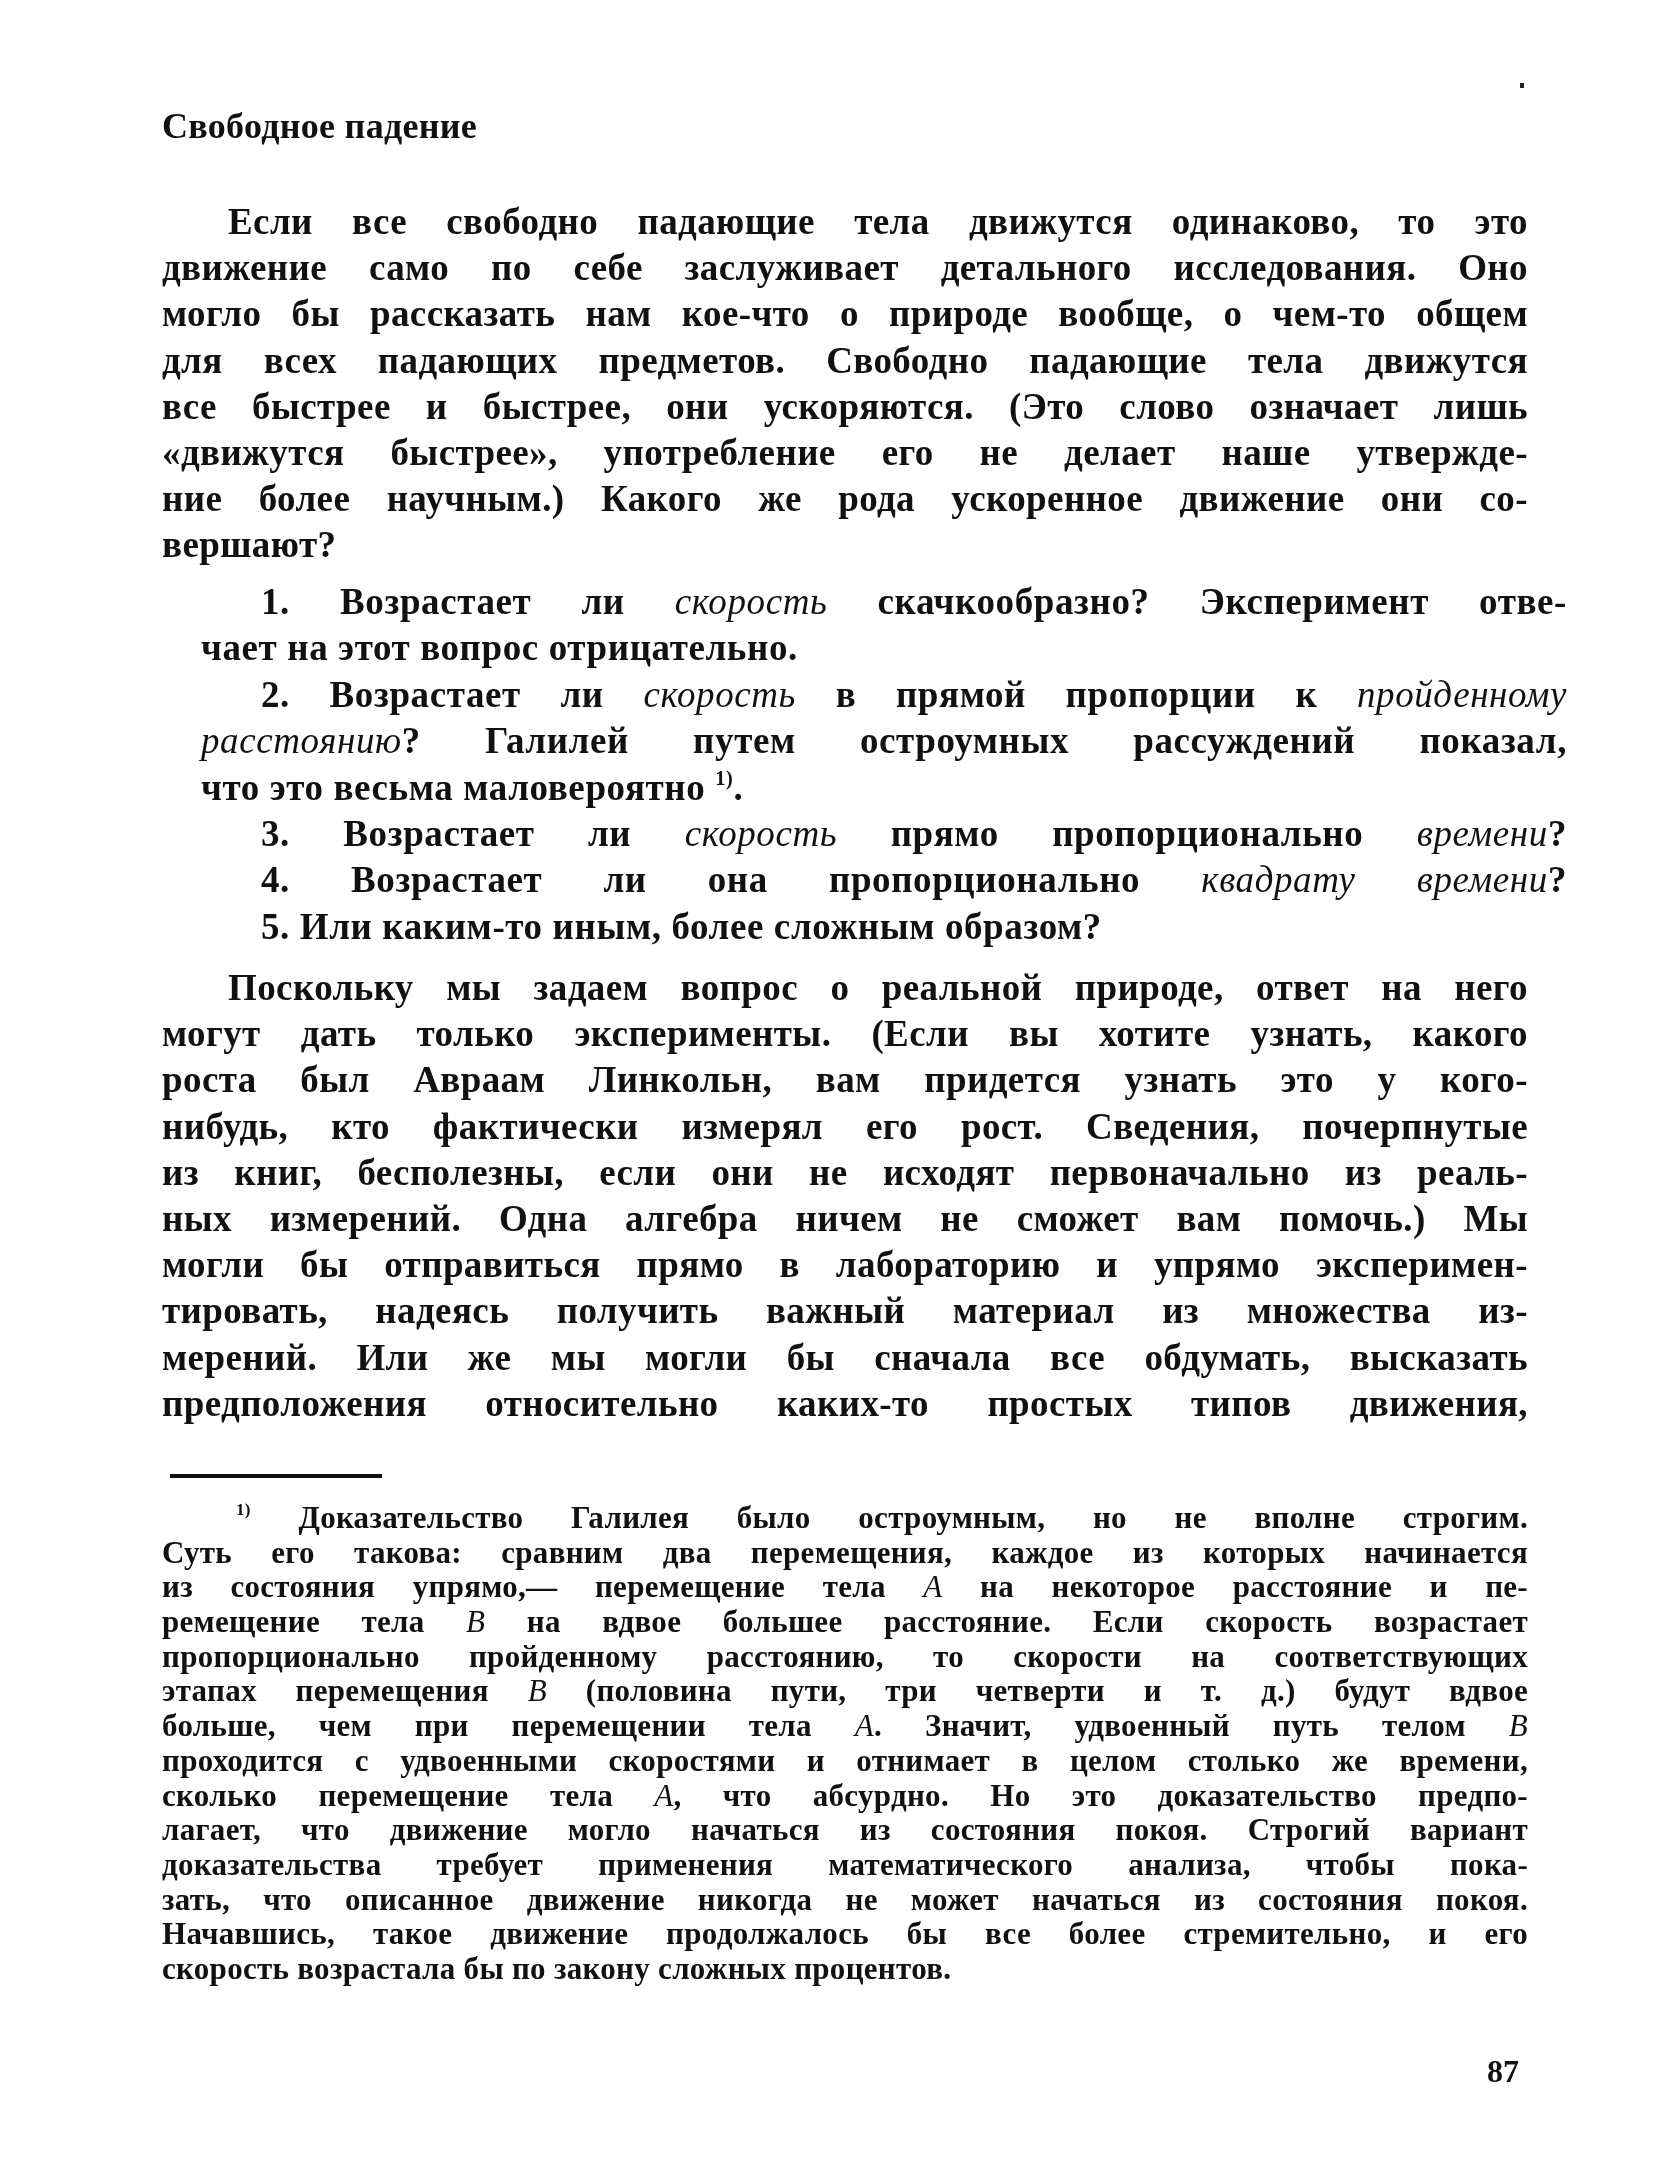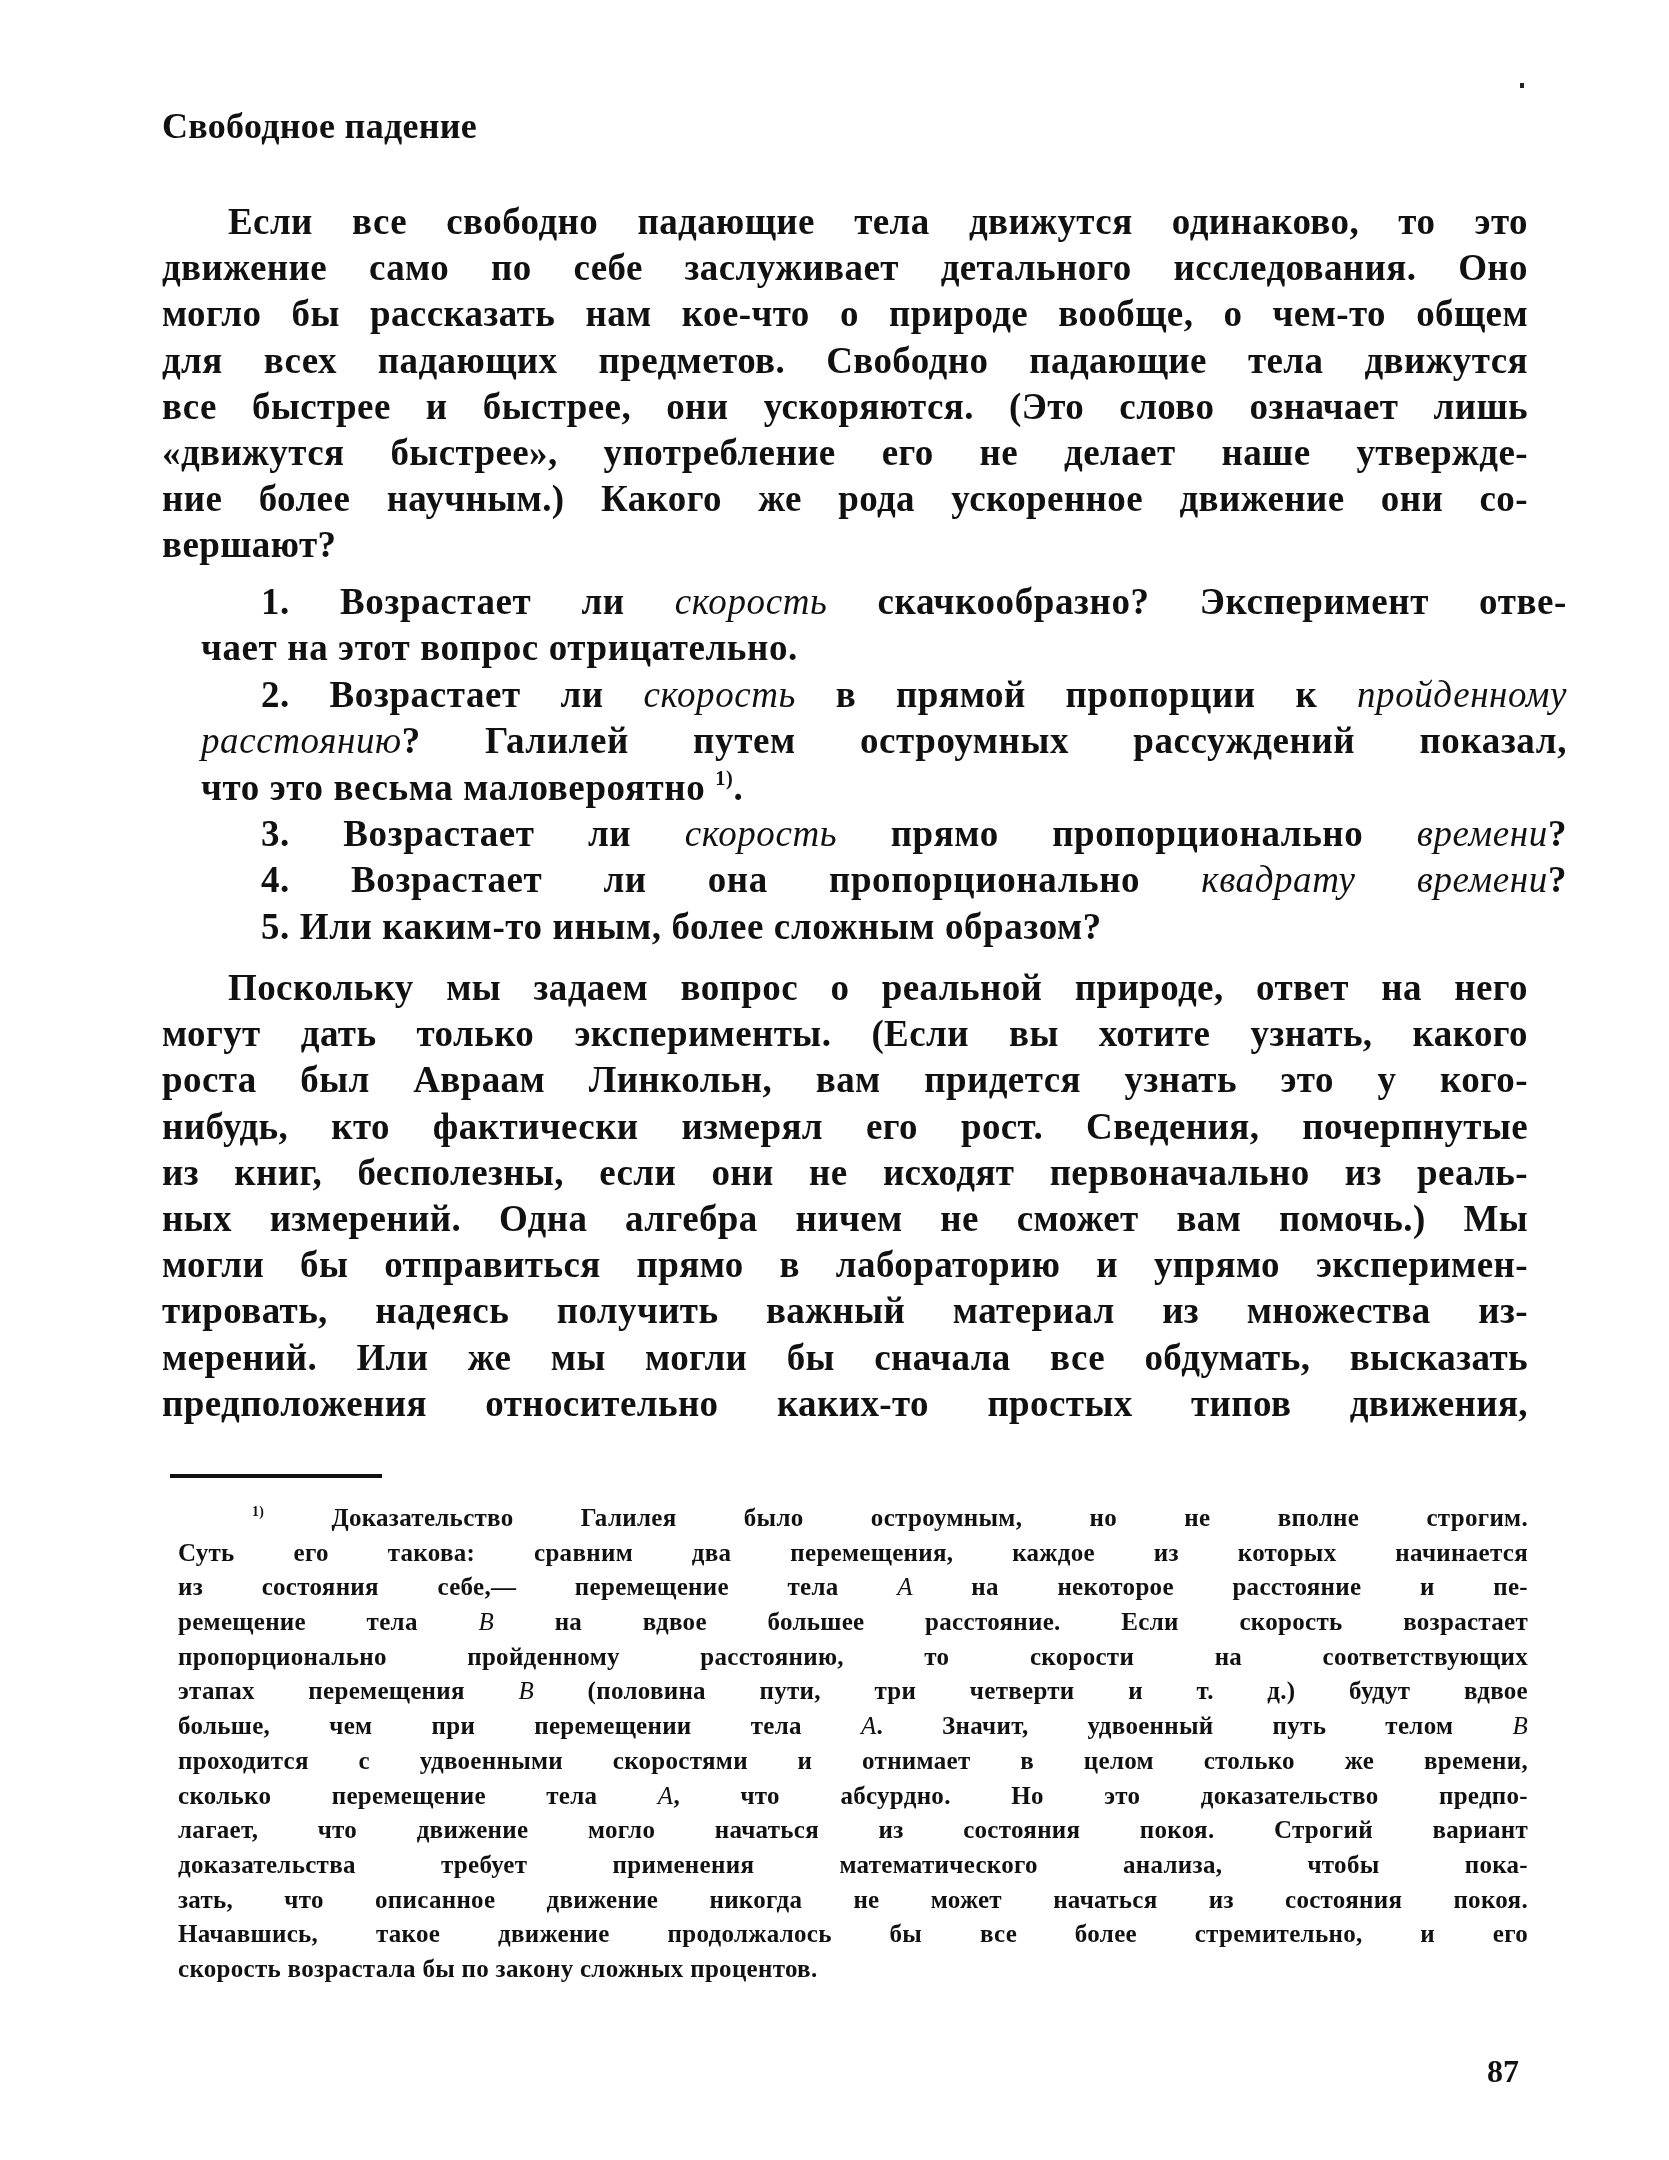--- a/index.html
+++ b/index.html
@@ -10,21 +10,21 @@
   .heading { position: absolute; left: 162px; top: 92px; font-size: 36px; font-weight: bold;
              letter-spacing: 0.3px; white-space: nowrap; }
   .block { position: absolute; left: 162px; width: 1366px; }
   .line { display: block; white-space: nowrap; text-align: justify; text-align-last: justify;
           font-weight: bold; }
   .line.last { text-align-last: left; }
   .line.indent { padding-left: 66px; }
   .body-text .line { font-size: 37px; height: 46.2px; line-height: 46.2px; letter-spacing: 0.4px; }
   .list-text .line { font-size: 37px; height: 46.4px; line-height: 46.4px; letter-spacing: 0.6px; }
   .list-text .line.indent { padding-left: 60px; }
-  .fn-text .line { font-size: 25px; height: 34.7px; line-height: 34.7px; letter-spacing: 0.3px; margin-left: 16px; }
+  .fn-text .line { font-size: 31px; height: 34.7px; line-height: 34.7px; letter-spacing: 0.3px; }
   .fn-text .line.indent { padding-left: 74px; }
   .seg-i { font-style: italic; font-weight: normal; }
   sup.fnref { font-size: 0.55em; vertical-align: 0.75em; line-height: 0; font-weight: bold; }
   .rule { position: absolute; left: 170px; top: 1461px; width: 212px; height: 4px; background: #111; }
   .page-number { position: absolute; left: 1487px; top: 2040px; font-size: 32px; font-weight: bold; }
 </style>
 </head>
 <body>
 
 <div class="page">
@@ -65,21 +65,21 @@
       <span class="line"><span>тировать, надеясь получить важный материал из множества из-</span></span>
       <span class="line"><span>мерений. Или же мы могли бы сначала все обдумать, высказать</span></span>
       <span class="line"><span>предположения относительно каких-то простых типов движения,</span></span>
     </div>
 
   <div class="rule"></div>
 
   <div class="block fn-text" style="top:1488px;">
       <span class="line indent"><sup class="fnref">1)</sup><span> Доказательство Галилея было остроумным, но не вполне строгим.</span></span>
       <span class="line"><span>Суть его такова: сравним два перемещения, каждое из которых начинается</span></span>
-      <span class="line"><span>из состояния себе,— перемещение тела </span><span class="seg-i">A</span><span> на некоторое расстояние и пе-</span></span>
+      <span class="line"><span>из состояния упрямо,— перемещение тела </span><span class="seg-i">A</span><span> на некоторое расстояние и пе-</span></span>
       <span class="line"><span>ремещение тела </span><span class="seg-i">B</span><span> на вдвое большее расстояние. Если скорость возрастает</span></span>
       <span class="line"><span>пропорционально пройденному расстоянию, то скорости на соответствующих</span></span>
       <span class="line"><span>этапах перемещения </span><span class="seg-i">B</span><span> (половина пути, три четверти и т. д.) будут вдвое</span></span>
       <span class="line"><span>больше, чем при перемещении тела </span><span class="seg-i">A</span><span>. Значит, удвоенный путь телом </span><span class="seg-i">B</span></span>
       <span class="line"><span>проходится с удвоенными скоростями и отнимает в целом столько же времени,</span></span>
       <span class="line"><span>сколько перемещение тела </span><span class="seg-i">A</span><span>, что абсурдно. Но это доказательство предпо-</span></span>
       <span class="line"><span>лагает, что движение могло начаться из состояния покоя. Строгий вариант</span></span>
       <span class="line"><span>доказательства требует применения математического анализа, чтобы пока-</span></span>
       <span class="line"><span>зать, что описанное движение никогда не может начаться из состояния покоя.</span></span>
       <span class="line"><span>Начавшись, такое движение продолжалось бы все более стремительно, и его</span></span>

